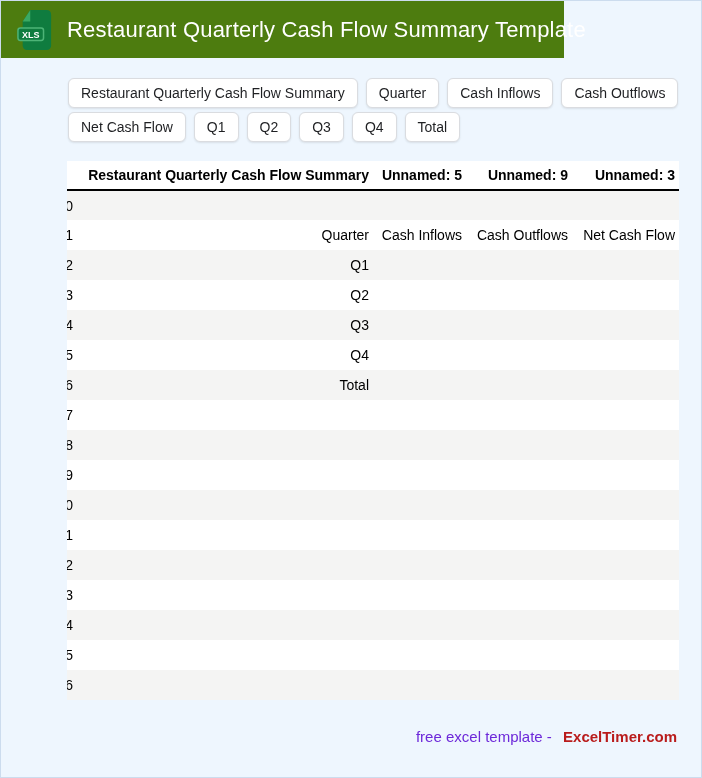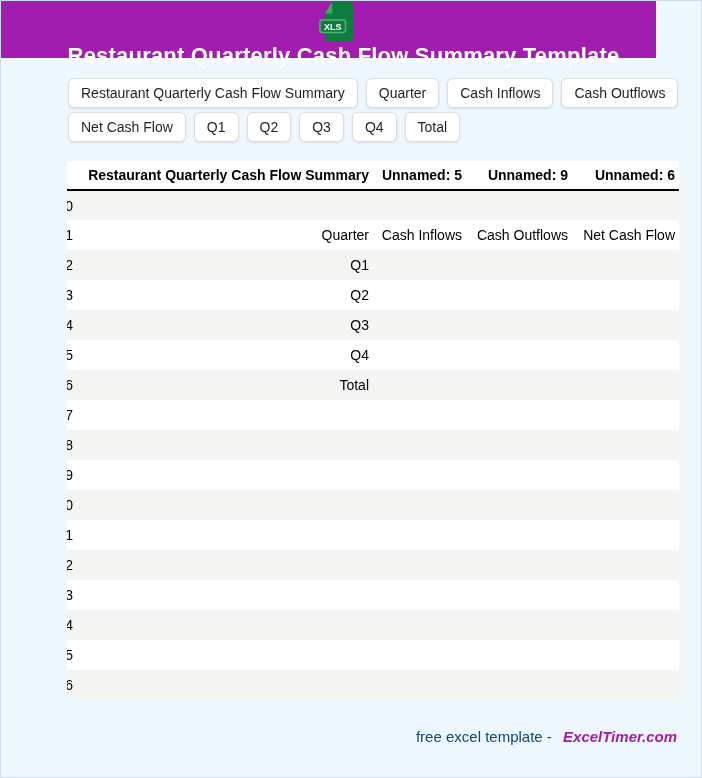--- a/index.html
+++ b/index.html
@@ -9,32 +9,31 @@
     background: #eef6fe;
     border: 1px solid #ccdcee;
     position: relative;
     overflow: hidden;
   }
 
   
   .header-bar {
     position: absolute;
     top: 0; left: 0;
-    width: 655px; height: 57px;
-    background: #a21caf;
+    width: 563px; height: 57px;
+    background: #4d7c0f;
     display: flex;
     align-items: center;
     padding-left: 16px;
-    flex-direction: column;
   }
   .file-icon { width: 36px; height: 42px; flex: 0 0 auto; }
   .page-title {
     color: #ffffff;
     font-size: 22px;
-    font-weight: 700;
+    font-weight: 400;
     letter-spacing: 0.2px;
     margin-left: 14px;
     white-space: nowrap;
   }
 
   
   .chip-list {
     position: absolute;
     top: 77px; left: 67px;
     width: 618px;
@@ -102,22 +101,22 @@
   table.data-table tbody tr:nth-child(even) { background: #ffffff; }
 
   
   .footer {
     position: absolute;
     top: 727px;
     right: 24px;
     font-size: 15px;
     white-space: nowrap;
   }
-  .footer .prefix { color: #0c4a6e; }
-  .footer .brand  { color: #a21caf; font-weight: bold; margin-left: 7px; cursor: pointer; font-style: italic; }
+  .footer .prefix { color: #6d28d9; }
+  .footer .brand  { color: #b91c1c; font-weight: bold; margin-left: 7px; cursor: pointer; }
 </style>
 </head>
 <body>
 
 <div class="header-bar">
   <svg class="file-icon" viewBox="0 0 38 42" aria-hidden="true">
     <path d="M14,0 H31 Q36,0 36,5 V37 Q36,42 31,42 H11 Q6,42 6,37 V12 Z" fill="#0f7c3f"></path>
     <path d="M14,0 V12 H6 Z" fill="#3aa963"></path>
     <rect x="1" y="19" width="27" height="13" rx="2.5" fill="#0f7c3f" stroke="#4db477" stroke-width="1.6"></rect>
     <text x="14.5" y="29" text-anchor="middle" font-family="Liberation Sans, sans-serif" font-size="9.5" font-weight="bold" fill="#ffffff">XLS</text>
@@ -146,21 +145,21 @@
       <col style="width:93px">
       <col style="width:106px">
       <col style="width:107px">
     </colgroup>
     <thead>
       <tr>
           <th></th>
           <th>Restaurant Quarterly Cash Flow Summary</th>
           <th>Unnamed: 5</th>
           <th>Unnamed: 9</th>
-          <th>Unnamed: 6</th>
+          <th>Unnamed: 3</th>
         </tr>
     </thead>
     <tbody>
         <tr>
           <th class="idx">0</th>
           <td></td>
           <td></td>
           <td></td>
           <td></td>
         </tr>

